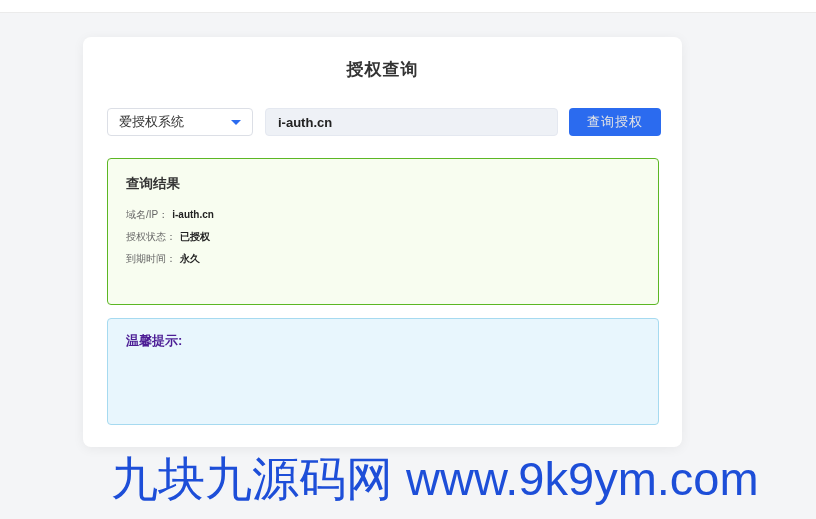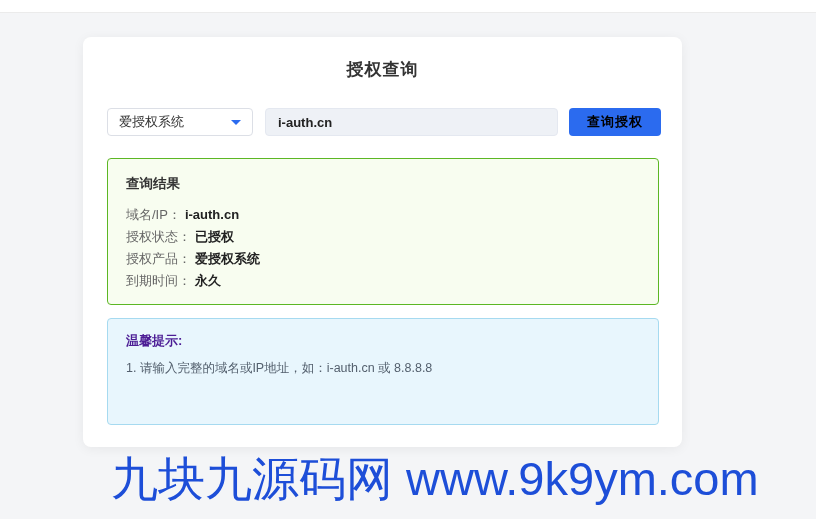--- a/index.html
+++ b/index.html
@@ -40,35 +40,34 @@
     border-top: 5px solid #2b6bef;
   }
   .domain-input {
     flex: 1; height: 28px; margin-left: 12px;
     background: #eef1f6; border: 1px solid #e4e8f0; border-radius: 4px;
     font-family: inherit; font-size: 13px; font-weight: bold; color: #222;
     padding: 0 12px; outline: none;
   }
   .query-btn {
     flex: none; width: 92px; height: 28px; margin-left: 11px;
-    background: #2b6bef; color: #000000; border: none; border-radius: 4px;
+    background: #2b6bef; color: #e5e5e5; border: none; border-radius: 4px;
     font-family: inherit; font-size: 13px; cursor: pointer;
     letter-spacing: 1px;
-    font-weight: bold;
   }
   .result-box {
     margin: 22px 23px 0 24px; height: 147px;
     background: #f8fdf0; border: 1px solid #5cb724; border-radius: 4px;
     padding: 16px 16px 0 18px; overflow: hidden;
   }
   .result-header {
     font-size: 13.5px; font-weight: bold; color: #333;
     line-height: 18px; margin-bottom: 11px;
   }
-  .result-row { font-size: 13px; line-height: 22px; }
+  .result-row { font-size: 10px; line-height: 22px; }
   .result-label { color: #666; }
   .result-value { color: #222; font-weight: bold; margin-left: 4px; }
   .tips-box {
     margin: 13px 23px 0 24px; height: 107px;
     background: #e8f6fd; border: 1px solid #a6daf0; border-radius: 4px;
     padding: 13px 16px 0 18px; overflow: hidden;
   }
   .tips-header {
     font-size: 13px; font-weight: bold; color: #4c1d95;
     line-height: 18px; margin-bottom: 7px;
@@ -100,27 +99,23 @@
 
   <div class="result-box">
     <div class="result-header">查询结果</div>
     <div class="result-row">
       <span class="result-label">域名/IP：</span><span class="result-value">i-auth.cn</span>
     </div>
     <div class="result-row">
       <span class="result-label">授权状态：</span><span class="result-value">已授权</span>
     </div>
     <div class="result-row">
-      <span class="result-label">授权产品：</span><span class="result-value">爱授权系统</span>
-    </div>
-    <div class="result-row">
       <span class="result-label">到期时间：</span><span class="result-value">永久</span>
     </div>
   </div>
 
   <div class="tips-box">
     <div class="tips-header">温馨提示:</div>
-    <div class="tip-line">1. 请输入完整的域名或IP地址，如：i-auth.cn 或 8.8.8.8</div>
   </div>
 
 </div>
 
 <div class="watermark">九块九源码网 www.9k9ym.com</div>
 
 </body></html>

